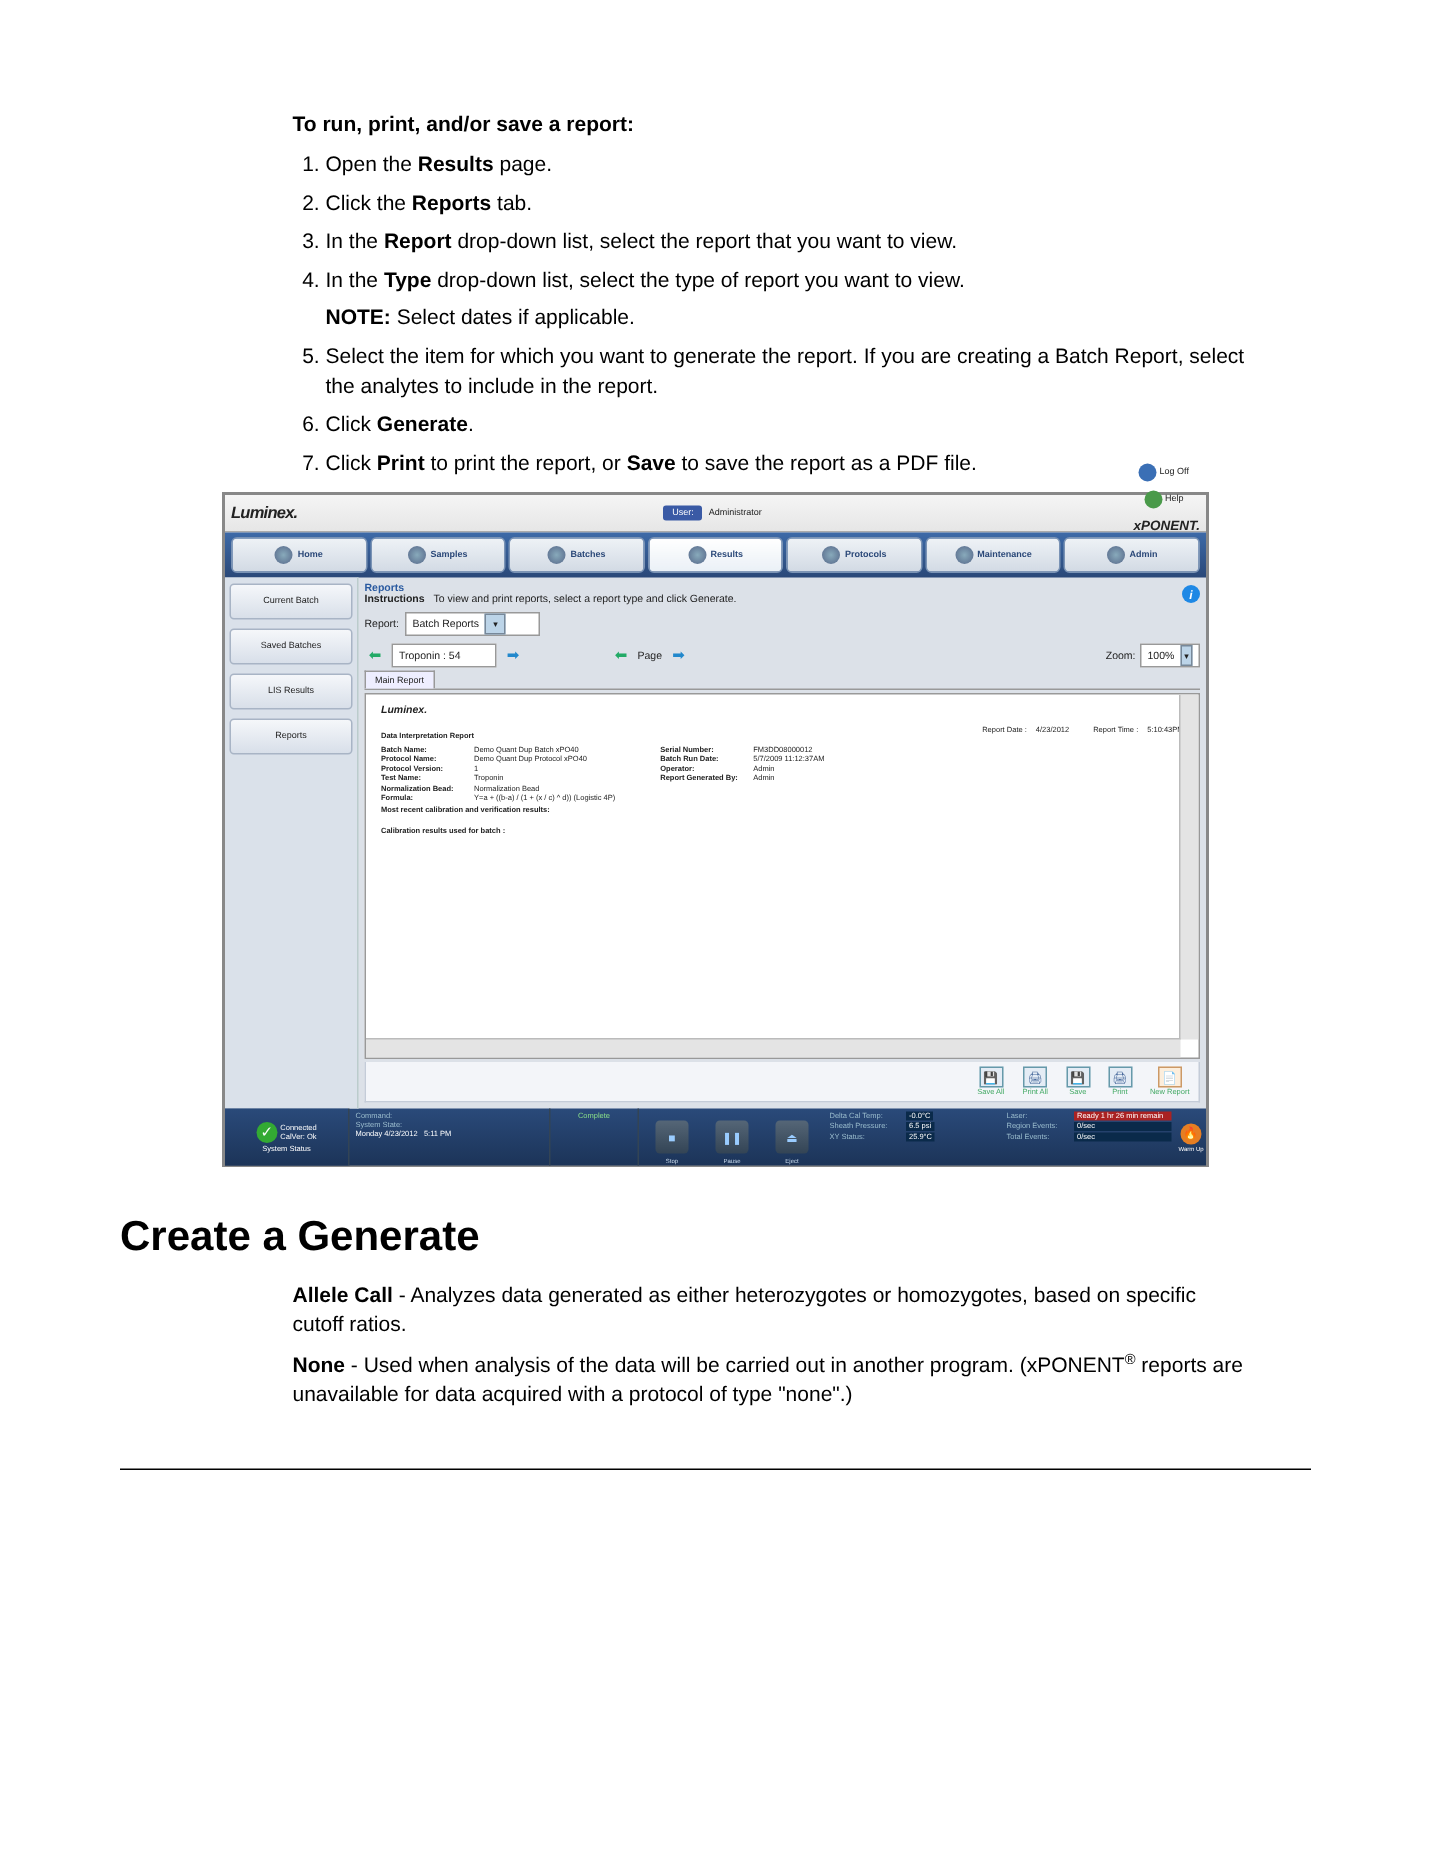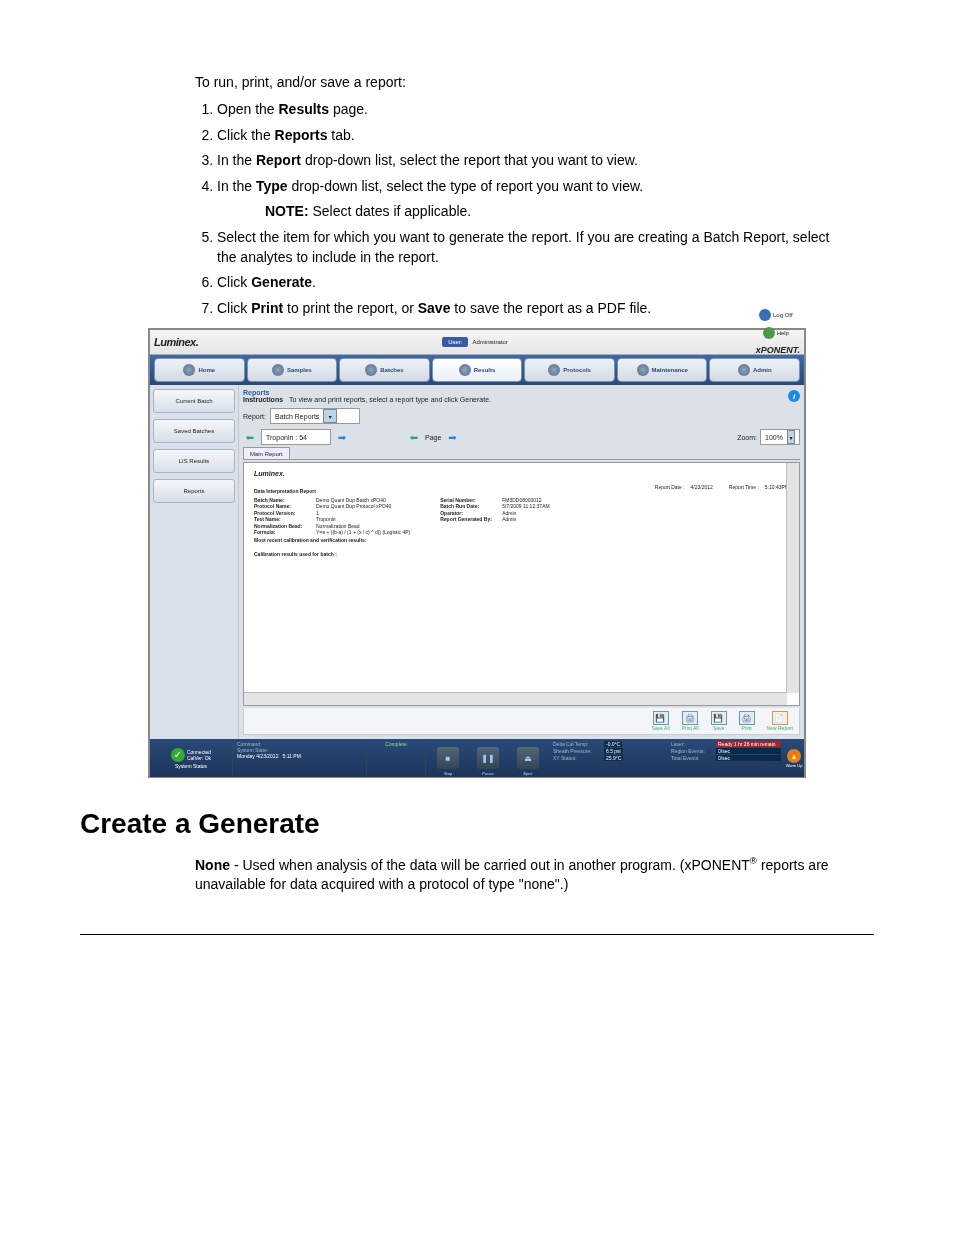--- a/index.html
+++ b/index.html
@@ -6,24 +6,24 @@
     font-family: Arial, Helvetica, sans-serif;
     font-size: 14px;
     color: #000;
     background: #fff;
     margin: 0;
     padding: 60px 80px 40px 80px;
     width: 954px;
     box-sizing: border-box;
   }
   .content-indent { margin-left: 115px; margin-right: 40px; }
-  .intro { margin-bottom: 10px; }
+  .intro { margin-bottom: 10px; font-weight: bold; }
   ol.steps { padding-left: 22px; margin: 6px 0 10px 0; }
   ol.steps li { margin: 6px 0; line-height: 1.4; }
-  .note { margin-left: 48px; margin-top: 6px; margin-bottom: 6px; }
+  .note { margin-top: 6px; margin-bottom: 6px; }
   .bold { font-weight: bold; }
   h1.section { font-size: 28px; font-weight: bold; margin: 30px 0 14px 0; }
   p.para { margin: 8px 0; line-height: 1.35; }
   .footer-line { border-top: 1px solid #000; margin-top: 40px; padding-top: 4px; font-size: 13px; }
   sup { font-size: 0.7em; }
 
   
   .app-frame { border: 2px solid #888; width: 658px; height: 450px; margin: 10px auto 20px auto; background: #dce1e8; box-sizing: border-box; position: relative; font-size: 7px; color:#222; }
   .af-header { height: 24px; background: linear-gradient(#f5f5f5,#e6e6e6); display:flex; align-items:center; padding:0 4px; border-bottom:1px solid #aaa;}
   .af-logo { font-style: italic; font-weight: bold; font-size: 11px; letter-spacing: -0.5px;}
@@ -378,17 +378,18 @@
     <div class="af-warm">
       <span class="c">🔥</span>
       <span style="font-size:4px;">Warm Up</span>
     </div>
   </div>
 </div>
 
 <h1 class="section">Create a Generate</h1>
 
 <div class="content-indent">
+  <p class="para"><span class="bold">Allele Call</span><span> - Analyzes data generated as either heterozygotes or homozygotes, based on specific cutoff ratios.</span></p>
   <p class="para"><span class="bold">None</span><span> - Used when analysis of the data will be carried out in another program. (xPONENT</span><sup>®</sup><span> reports are unavailable for data acquired with a protocol of type "none".)</span></p>
 </div>
 
 <div class="footer-line">
 </div>
 
 </body></html>

